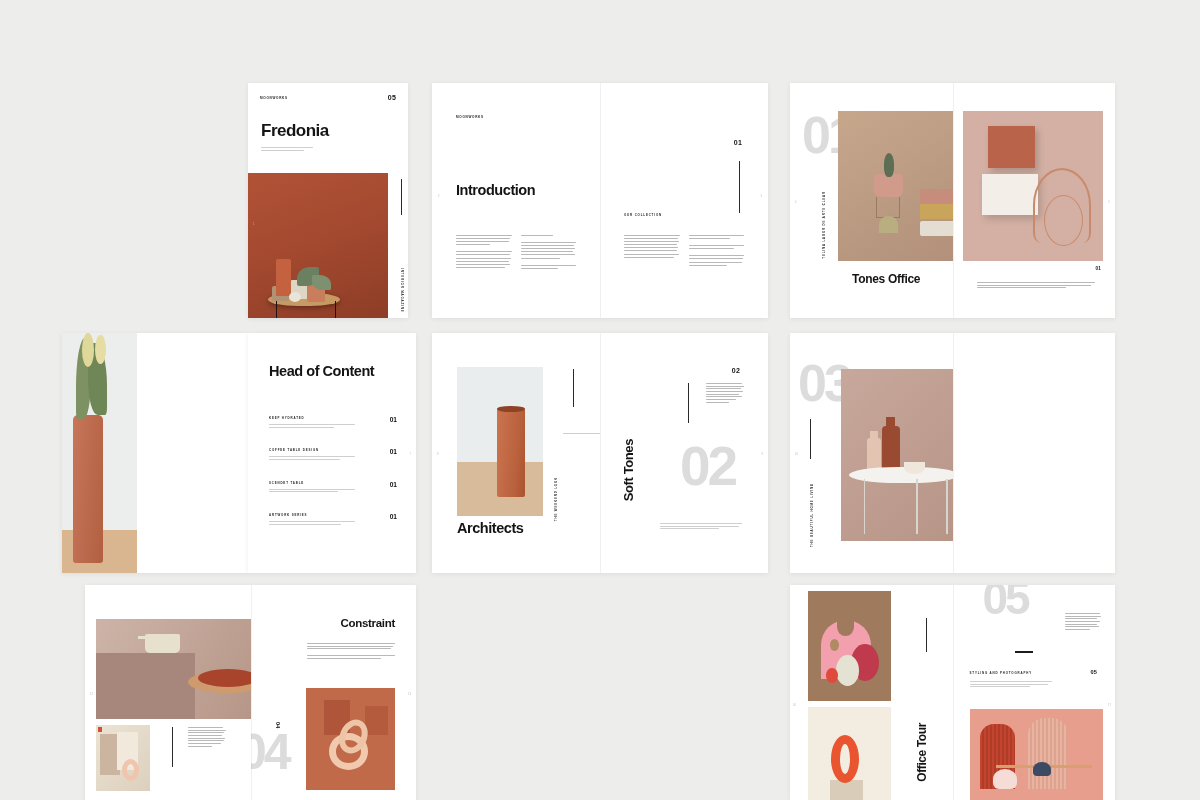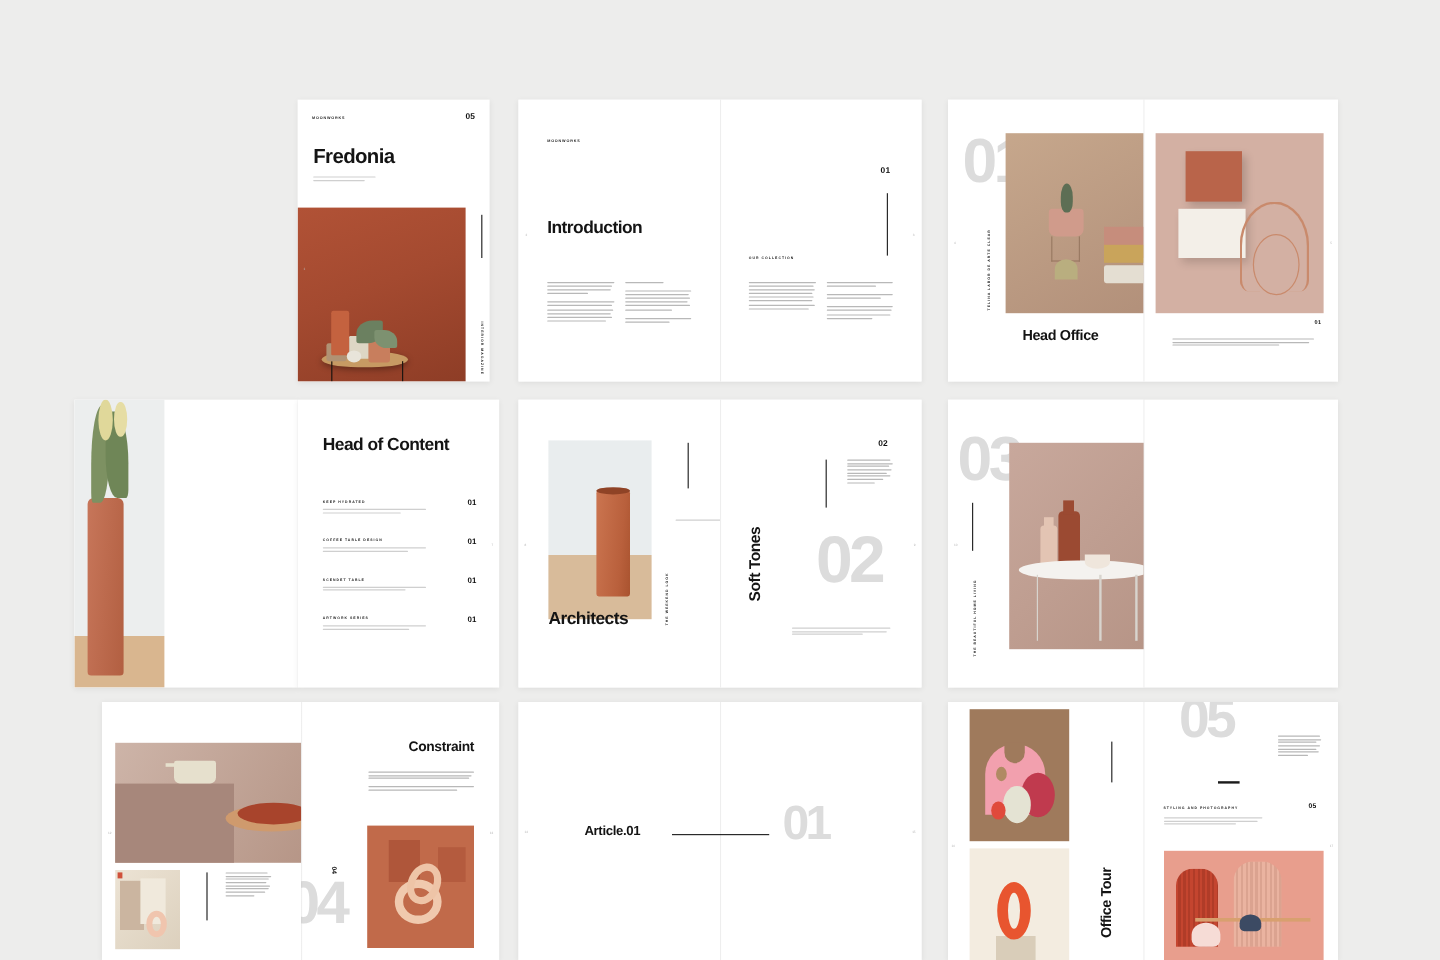--- a/index.html
+++ b/index.html
@@ -303,21 +303,21 @@
       <div class="photo ph-head" style="position:absolute; left:48px; top:28px; width:120px; height:150px;">
         <div class="box"></div>
           <div class="cush"></div>
           <div class="cush2"></div>
         <div class="pot"></div>
           <div class="stand"></div>
           <div class="plant"></div>
           <div class="arc"></div>
       </div>
       <div class="vtext" style="position:absolute; left:32px; top:108px; transform:rotate(180deg);">TELINA LABOR DE ARTE CLEAR</div>
-      <div class="h3" style="position:absolute; left:62px; top:190px;">Head Office</div>
+      <div class="h3" style="position:absolute; left:62px; top:190px;">Tones Office</div>
       <div class="pgnum-sm" style="position:absolute; left:5px; top:118px;">4</div>
     </div>
     <div class="gutter" style="left:162.5px;"></div>
     <div class="pg" style="width:50%;">
       <div class="photo ph-frames" style="position:absolute; left:10px; top:28px; width:140px; height:150px;">
         <div class="fr1"></div>
           <div class="fr2"></div>
         <div class="chair"></div>
           <div class="chair2"></div>
       </div>
@@ -396,21 +396,21 @@
     <div class="pg" style="width:50%;">
       <div class="photo ph-vase" style="position:absolute; left:25px; top:34px; width:86px; height:149px;">
         <div class="cyl"></div>
           <div class="rim"></div>
       </div>
       <div class="rule-v" style="position:absolute; left:141px; top:36px; height:38px;"></div>
       <div class="vtext" style="position:absolute; left:122px; top:144px; transform:rotate(180deg);">THE WEEKEND LOOK</div>
       <div style="position:absolute; left:131px; top:100px; height:80px; writing-mode:vertical-rl;" class="lines pale">
         <i style="width:80px"></i>
       </div>
-      <div class="h2" style="position:absolute; left:25px; top:176px;">Architects</div>
+      <div class="h2" style="position:absolute; left:25px; top:188px;">Architects</div>
       <div class="pgnum-sm" style="position:absolute; left:5px; top:120px;">8</div>
     </div>
     <div class="gutter" style="left:168px;"></div>
     <div class="pg" style="width:50%;">
       <div class="pgnum" style="position:absolute; right:28px; top:34px;">02</div>
       <div class="rule-v" style="position:absolute; left:88px; top:50px; height:40px;"></div>
       <div style="position:absolute; left:106px; top:50px; width:38px;" class="lines tight">
         <i style="width:96%"></i>
           <i style="width:100%"></i>
           <i style="width:92%"></i>
@@ -499,33 +499,20 @@
       <div class="photo ph-loop" style="position:absolute; left:55px; top:103px; width:89px; height:102px;">
         <div class="sh"></div>
           <div class="sh2"></div>
           <div class="t1"></div>
           <div class="t2"></div>
       </div>
       <div class="pgnum-sm" style="position:absolute; right:5px; top:108px;">13</div>
     </div>
   </div>
 
-  <div class="spread" style="left:432px; top:585px; width:336px; height:215px;">
-    <div class="pg" style="width:50%;">
-      <div class="h3" style="position:absolute; left:55px; top:103px; font-size:11px;">Article.01</div>
-      <div class="rule-h" style="position:absolute; left:128px; top:110px; width:40px;"></div>
-      <div class="pgnum-sm" style="position:absolute; left:5px; top:107px;">14</div>
-    </div>
-    <div class="gutter" style="left:168px;"></div>
-    <div class="pg" style="width:50%;">
-      <div class="rule-h" style="position:absolute; left:0px; top:110px; width:41px;"></div>
-      <div class="bignum" style="position:absolute; left:52px; top:86px; font-size:40px;">01</div>
-      <div class="pgnum-sm" style="position:absolute; right:5px; top:107px;">15</div>
-    </div>
-  </div>
 
   <div class="spread" style="left:790px; top:585px; width:325px; height:215px;">
     <div class="pg" style="width:50%;">
       <div class="photo ph-pink" style="position:absolute; left:18px; top:6px; width:83px; height:110px;">
         <div class="scallop"></div>
           <div class="disc"></div>
           <div class="ball2"></div>
         <div class="disc2"></div>
           <div class="ball"></div>
       </div>

